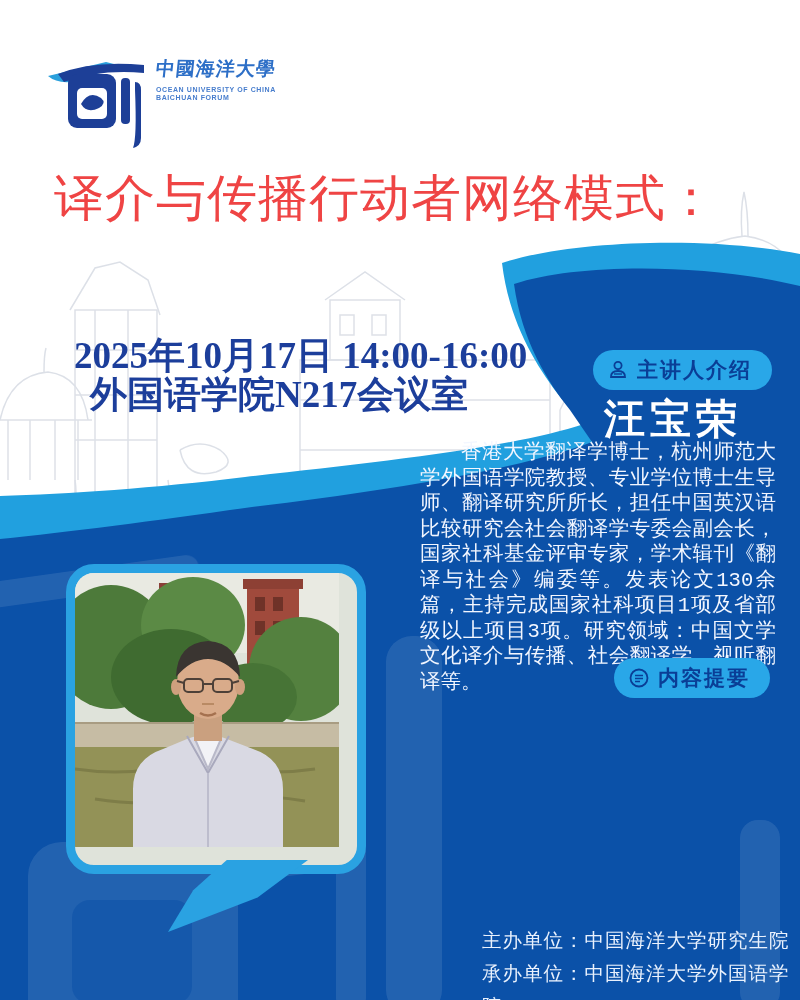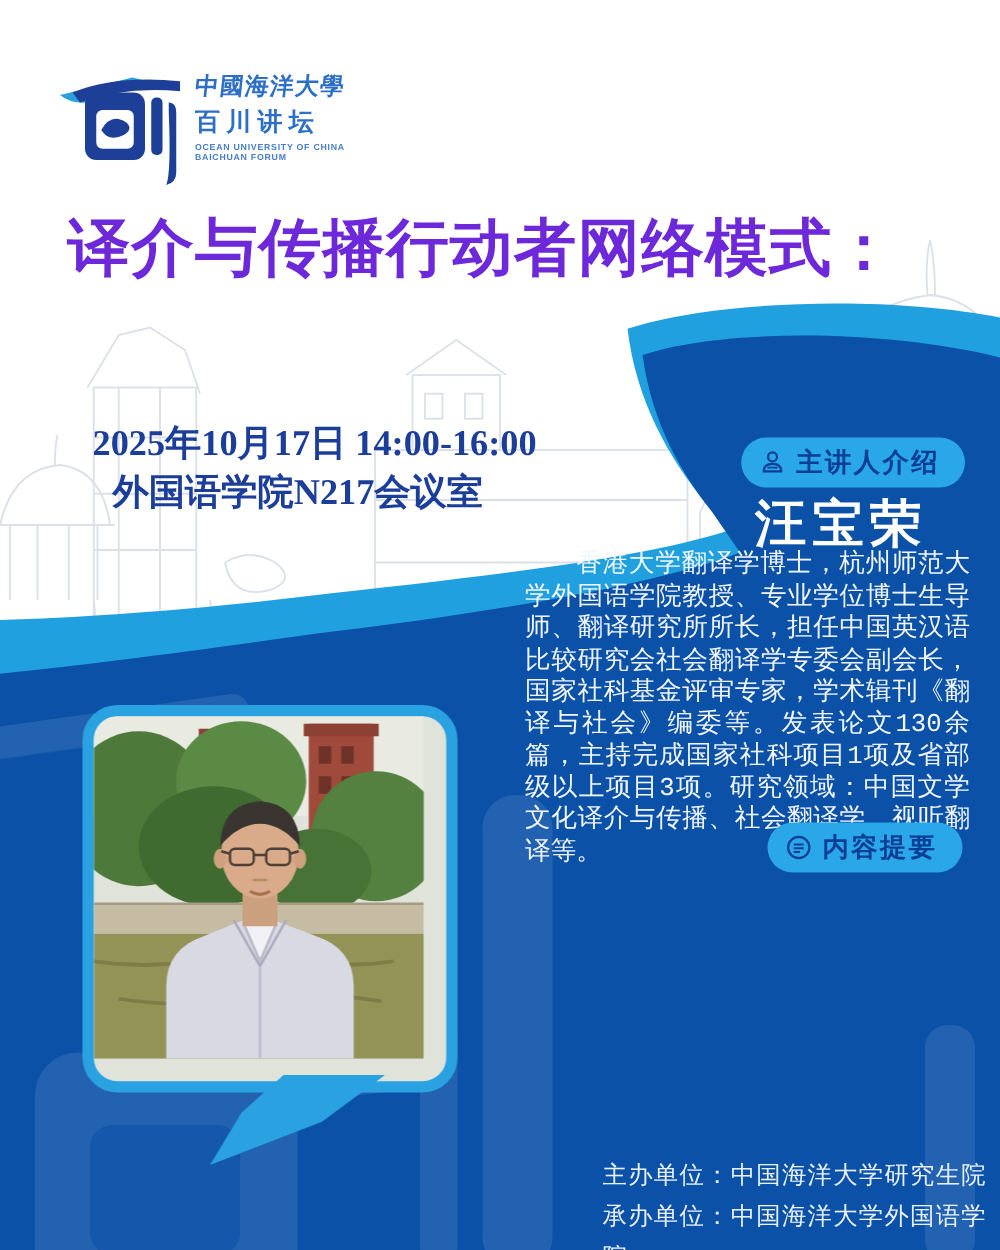--- a/index.html
+++ b/index.html
@@ -17,25 +17,25 @@
   #logo-mark{width:100px;height:108px;flex:0 0 auto;}
   #logo-text{margin-left:8px;padding-top:14px;}
   .logo-cn{font-family:"Liberation Serif","DejaVu Serif",serif;font-weight:bold;
     font-size:19px;color:#2d6fc7;letter-spacing:1px;transform:skewX(-6deg);}
   .logo-forum{font-size:20px;font-weight:bold;color:#2d6fc7;letter-spacing:5px;margin-top:2px;}
   .logo-en{font-size:7px;font-weight:bold;color:#477dcd;letter-spacing:.6px;margin-top:4px;}
   .logo-en2{font-size:7px;font-weight:bold;color:#477dcd;letter-spacing:.6px;margin-top:1px;}
   
   #title{position:absolute;left:54px;top:158px;width:720px;
     font-family:"Liberation Serif","DejaVu Serif",serif;
-    font-weight:700;font-size:50px;line-height:80px;color:#6d28d9;letter-spacing:1px;}
+    font-weight:400;font-size:50px;line-height:80px;color:#ef4444;letter-spacing:1px;}
   
   #event{position:absolute;left:74px;top:336px;
     font-family:"Liberation Serif","DejaVu Serif",serif;
-    font-weight:700;font-size:29px;line-height:39px;color:#1c3e9b;}
+    font-weight:700;font-size:37px;line-height:39px;color:#1c3e9b;}
   #event .venue{padding-left:16px;}
   
   .pill{position:absolute;display:flex;align-items:center;gap:8px;
     background:#29a7e8;border-radius:22px;padding:6px 20px 6px 14px;
     color:#0a3e96;font-weight:bold;font-size:21px;letter-spacing:2px;font-family:Liberation Serif, serif;}
   #pill-speaker{right:28px;top:350px;}
   #pill-abstract{right:30px;top:658px;}
   .pill svg{width:22px;height:22px;}
   #speaker-name{position:absolute;right:58px;top:392px;color:#ffffff;
     font-size:41px;font-weight:bold;letter-spacing:5px;}
@@ -115,21 +115,20 @@
       <path d="M0,34 L58,20 L74,24 L22,40 Q8,41 0,34 Z" fill="#2aa0dc"></path>
       <path d="M10,32 Q45,18 96,23 L96,31 Q52,27 16,40 Z" fill="#1d3f97"></path>
       <rect x="20" y="32" width="48" height="54" rx="9" fill="#1d3f97"></rect>
       <rect x="29" y="46" width="30" height="31" rx="5" fill="#ffffff"></rect>
       <path d="M33,62 q8,-14 20,-6 q6,5 -2,10 q-12,6 -18,-4 Z" fill="#1d3f97"></path>
       <rect x="73" y="36" width="9" height="46" rx="4" fill="#1d3f97"></rect>
       <path d="M87,40 q6,0 6,8 L93,96 q0,8 -8,10 q4,-10 2,-58 Z" fill="#1d3f97"></path>
     </svg>
     <div id="logo-text">
       <div class="logo-cn">中國海洋大學</div>
-      <div class="logo-forum">百川讲坛</div>
       <div class="logo-en">OCEAN UNIVERSITY OF CHINA</div>
       <div class="logo-en2">BAICHUAN FORUM</div>
     </div>
   </div>
 
   <div id="title">
     <div>译介与传播行动者网络模式：</div>
   </div>
 
   <div id="event">

